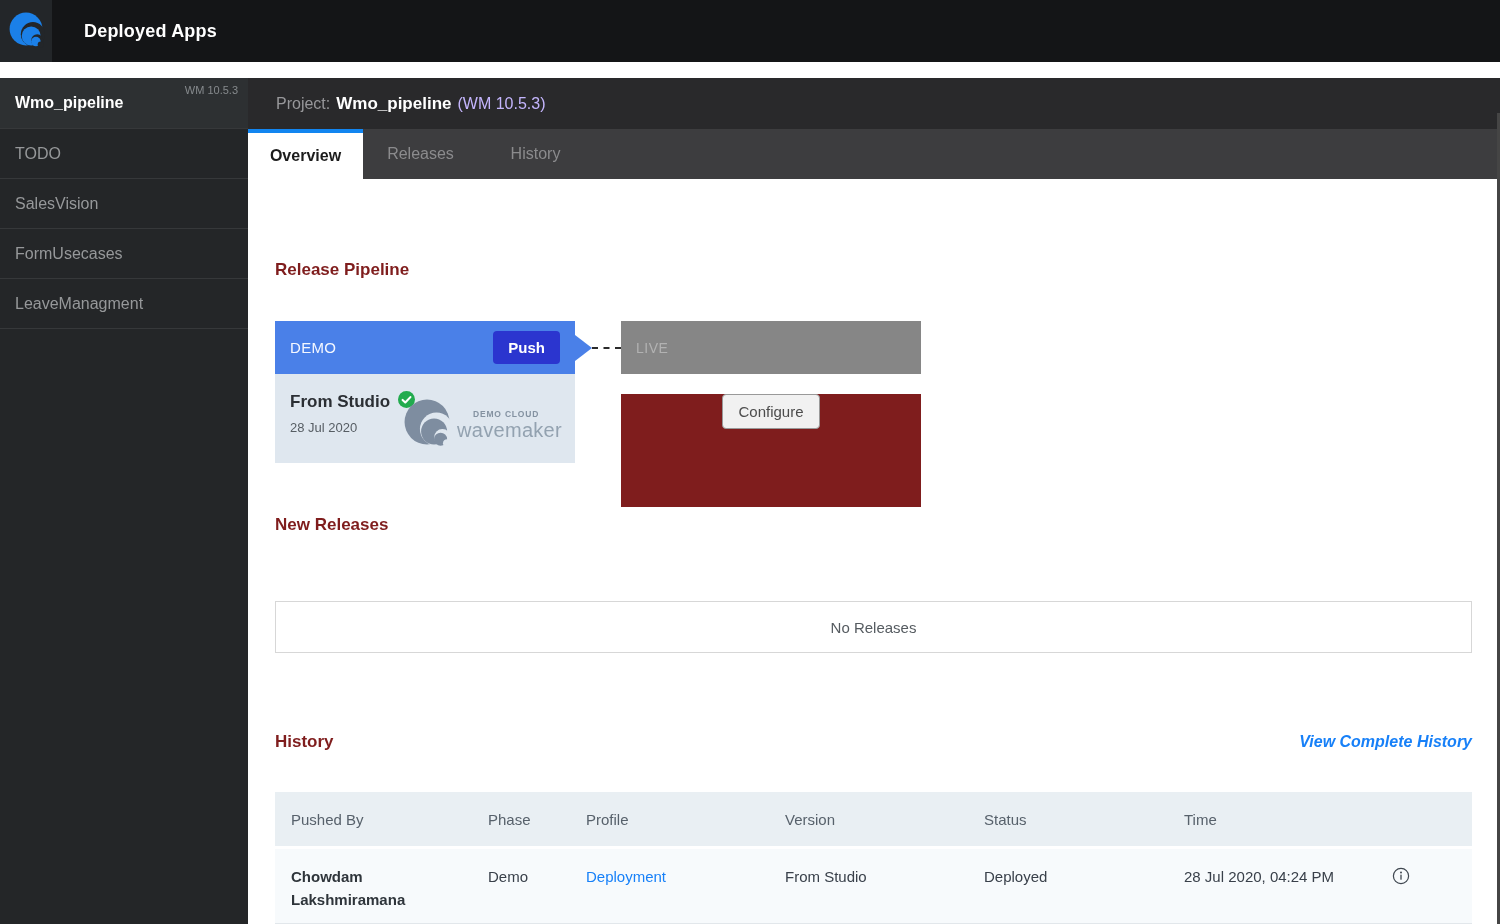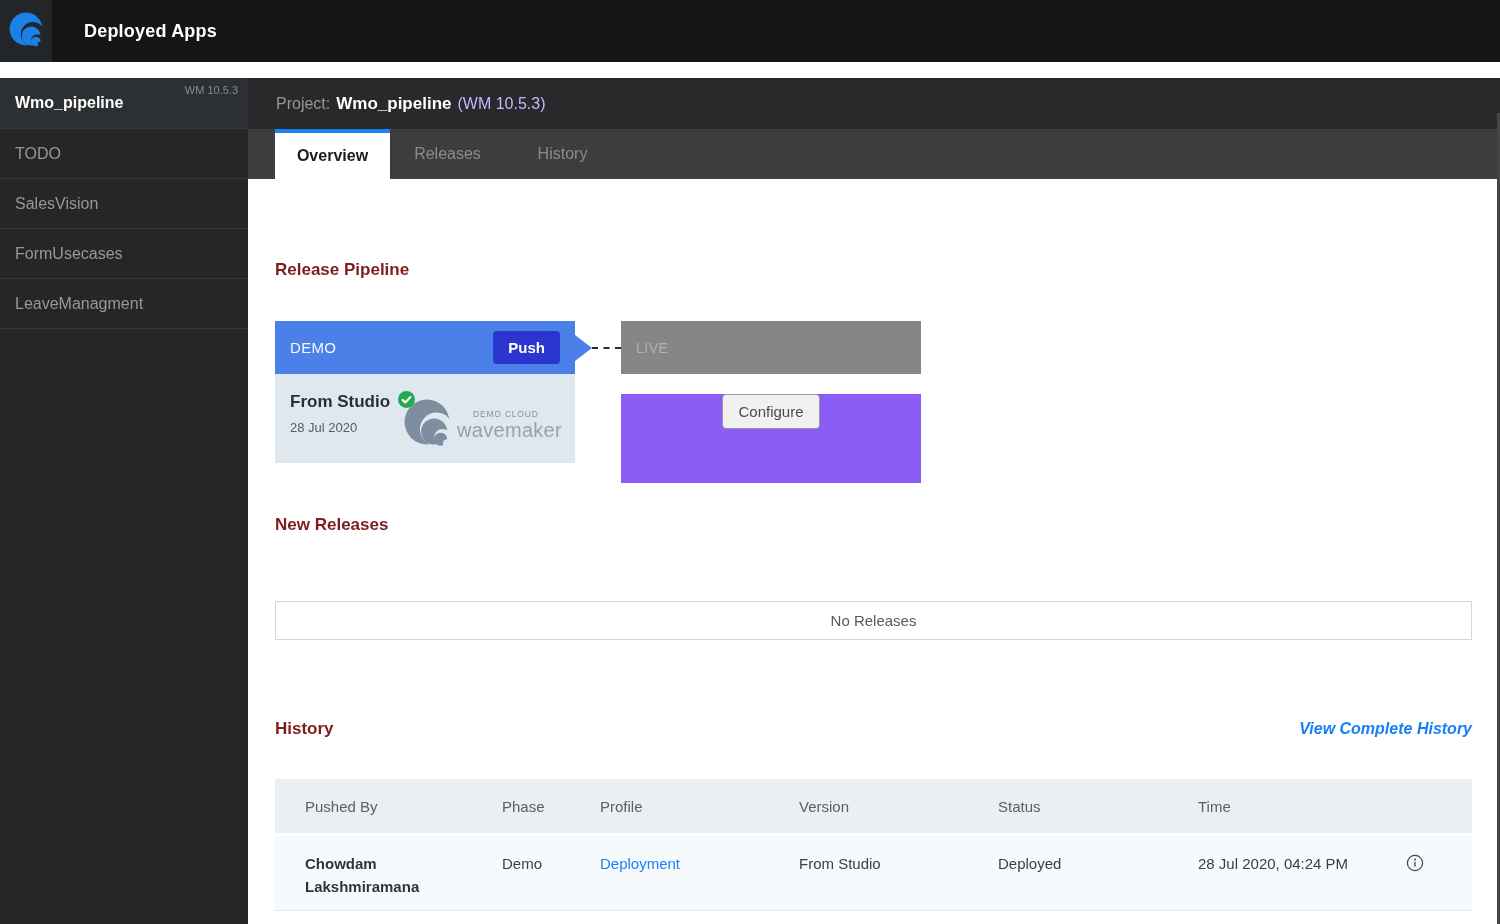--- a/index.html
+++ b/index.html
@@ -22,21 +22,21 @@
   .side-item.selected { height:51px; background:#2d3032; color:#fff; font-weight:700; }
   .side-version { position:absolute; top:6px; right:10px; font-size:11px; font-weight:400; color:#868a8d; }
 
   
   .main { flex:1; display:flex; flex-direction:column; min-width:0; }
   .proj-header { height:51px; flex:0 0 51px; background:#29292b; display:flex; align-items:center; padding-left:28px; font-size:16px; }
   .proj-label { color:#97979a; }
   .proj-name { color:#fff; font-weight:700; font-size:17px; margin:0 6px; }
   .proj-ver { color:#c4b5fd; }
 
-  .tabbar { height:50px; flex:0 0 50px; background:#3d3d3f; display:flex; padding-left:27px; }
+  .tabbar { height:50px; flex:0 0 50px; background:#3d3d3f; display:flex; }
   .tab { width:115px; display:flex; align-items:center; justify-content:center; font-size:16px; color:#8b8b8d; cursor:pointer; }
   .tab.active { background:#fff; border-top:4px solid #1285f0; color:#1c1c1c; font-weight:700; }
 
   .content { flex:1; background:#fff; padding:0 28px 0 27px; position:relative; overflow:hidden; }
   .sec-h { font-size:17px; font-weight:700; color:#7f1d1d; line-height:20px; }
   .h-pipeline { margin-top:81px; }
   .h-newrel { margin-top:52px; }
 
   
   .cards { margin-top:41px; height:142px; display:flex; gap:46px; position:relative; }
@@ -45,40 +45,40 @@
   .demo .card-head { background:#4a80e8; color:#f4f7ff; font-size:15px; letter-spacing:0.3px; }
   .demo .card-head::after { content:""; position:absolute; right:-17px; top:50%; transform:translateY(-50%);
         border-top:13px solid transparent; border-bottom:13px solid transparent; border-left:17px solid #4a80e8; }
   .push-btn { position:absolute; right:15px; top:10px; height:33px; padding:0 15px; background:#2b35cf; color:#fff;
         border:none; border-radius:4px; font-size:15px; font-weight:700; font-family:inherit; cursor:pointer; }
   .demo .card-body { height:89px; background:#dfe7ef; position:relative; }
   .from-row { display:flex; align-items:center; gap:8px; padding:17px 0 0 15px; font-size:17px; font-weight:700; color:#2b2f34; }
   .from-date { padding:7px 0 0 15px; font-size:13px; color:#565d63; }
   .wm-logo-block { position:absolute; right:13px; top:22px; display:flex; align-items:center; gap:4px; }
   .wm-texts { display:flex; flex-direction:column; }
-  .wm-small { font-size:8.5px; font-weight:400; letter-spacing:0.8px; color:#8492a1; margin:0 0 2px 16px; }
+  .wm-small { font-size:8.5px; font-weight:700; letter-spacing:0.8px; color:#8492a1; margin:0 0 2px 16px; }
   .wm-name { font-size:20px; color:#93a2b0; line-height:18px; letter-spacing:0.3px; }
 
   .dash-line { position:absolute; left:317px; top:26px; width:29px; border-top:2px dashed #2b2b2b; }
 
   .live .card-head { background:#868686; color:#b2b2b2; font-size:14px; letter-spacing:0.5px; }
-  .live .card-body { height:89px; background:#8b5cf6; }
+  .live .card-body { height:113px; background:#7f1d1d; }
   .cfg-btn { display:block; margin:20px auto 0; padding:8px 15px; background:#f1f1f1; border:1px solid #999;
         border-radius:4px; font-size:15px; color:#4c4c4c; font-family:inherit; cursor:pointer; }
 
   
-  .no-rel { margin-top:66px; height:39px; border:1px solid #d7d7d7; display:flex; align-items:center; justify-content:center;
+  .no-rel { margin-top:66px; height:52px; border:1px solid #d7d7d7; display:flex; align-items:center; justify-content:center;
         font-size:15px; color:#555b60; }
 
   
   .hist-row { margin-top:79px; display:flex; justify-content:space-between; align-items:center; }
   .hist-link { color:#1780f8; font-size:16px; font-weight:700; text-decoration:none; cursor:pointer;font-style:italic; }
 
   .table { margin-top:40px; width:100%; }
-  .tgrid { display:grid; grid-template-columns:197px 98px 199px 199px 200px 208px 1fr; padding-left:30px; }
+  .tgrid { display:grid; grid-template-columns:197px 98px 199px 199px 200px 208px 1fr; padding-left:16px; }
   .thead { background:#e9eff3; height:54px; align-items:center; color:#57616b; font-size:15px; }
   .trow { background:#f7fafc; min-height:73px; border-top:3px solid #fff; border-bottom:1px solid #e2e7eb;
         font-size:15px; color:#39404a; align-items:start; padding-top:16px; padding-bottom:12px; line-height:23px; }
   .cell-name { font-weight:600; color:#2f353b; max-width:132px; }
   .cell-time { max-width:152px; }
   .dep-link { color:#1780f8; font-weight:500; text-decoration:none; cursor:pointer; }
   .info-cell { padding-top:2px; }
 
   
   .scroll-strip { position:absolute; right:0; top:113px; width:3px; height:811px; background:#454545; }

